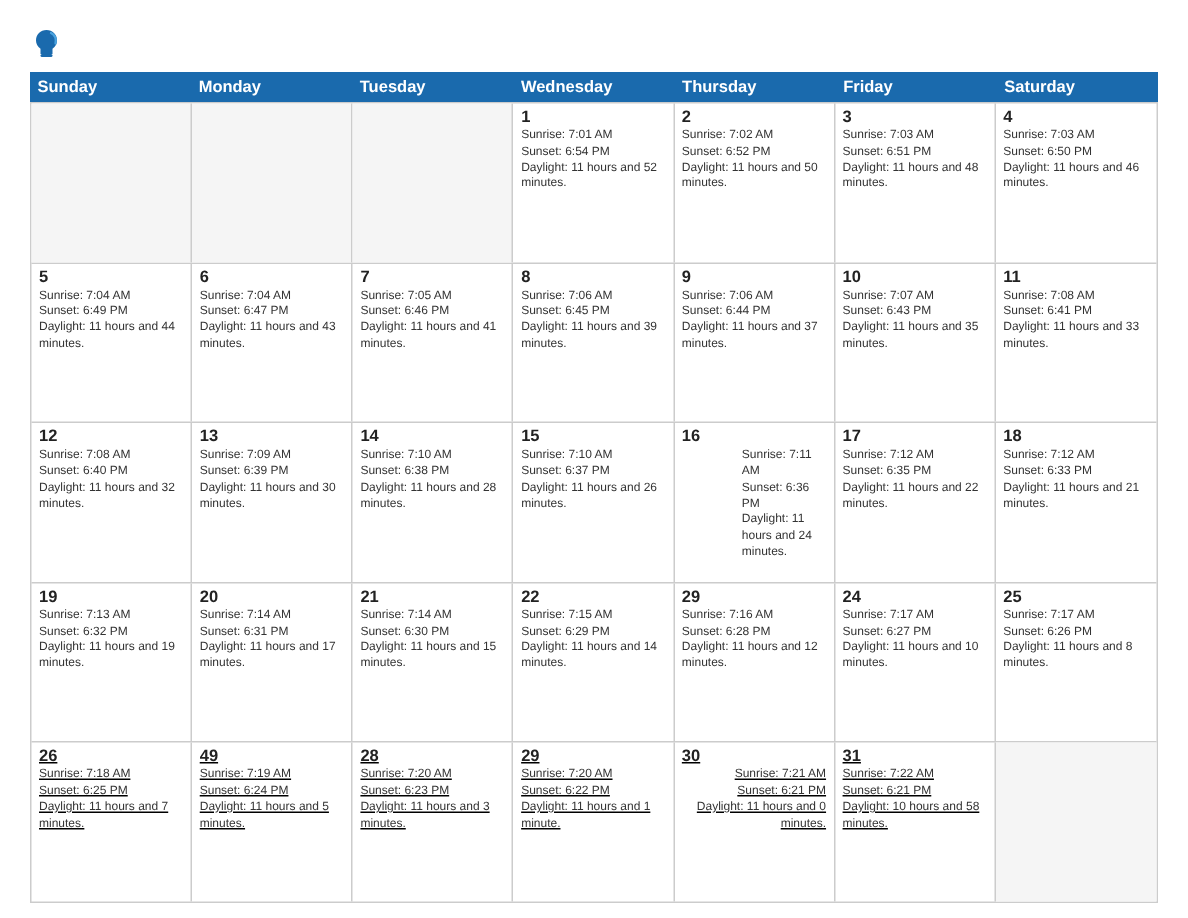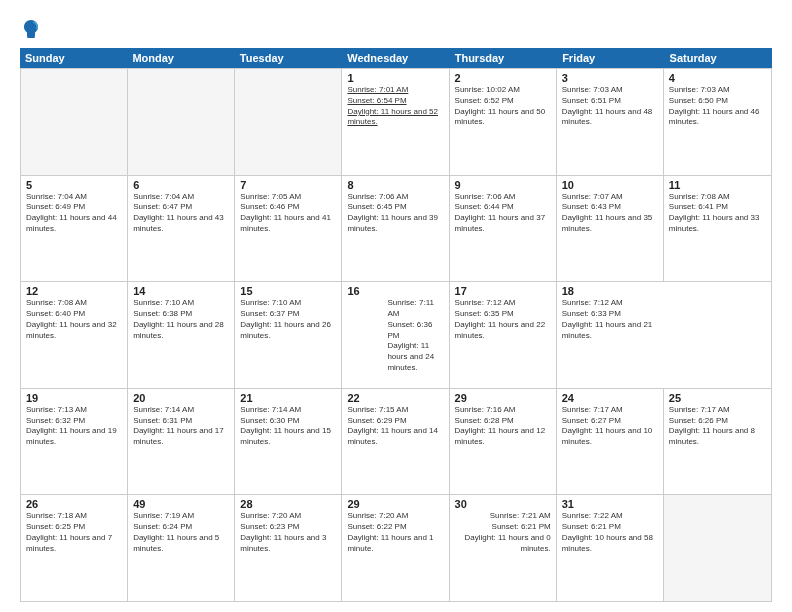--- a/index.html
+++ b/index.html
@@ -83,20 +83,21 @@
       flex: 1;
     }
     .cal-row {
       display: grid;
       grid-template-columns: repeat(7, 1fr);
       flex: 1;
       border-bottom: 1px solid #ccc;
     }
     .cal-row:last-child {
       border-bottom: none;
+      text-decoration: underline;
     }
     .cal-cell {
       border-right: 1px solid #ccc;
       padding: 3px 5px;
       font-size: 8.5px;
       color: #222;
       min-height: 0;
       overflow: hidden;
     }
     .cal-cell:last-child {
@@ -151,27 +152,27 @@
         <div class="cal-header-cell">Saturday</div>
       </div>
     <div style="border:1px solid #ccc; flex:1; display:flex; flex-direction:column;">
       <div class="cal-body">
       <div class="cal-row">
             <div class="cal-cell empty"></div>
             <div class="cal-cell empty"></div>
             <div class="cal-cell empty"></div>
             <div class="cal-cell">
               <span class="day-num">1</span>
-              <div class="day-info" style="white-space: pre-line; text-decoration: underline;">Sunrise: 7:01 AM
+              <div class="day-info" style="white-space: pre-line;">Sunrise: 7:01 AM
 Sunset: 6:54 PM
 Daylight: 11 hours and 52 minutes.</div>
             </div>
             <div class="cal-cell">
               <span class="day-num">2</span>
-              <div class="day-info" style="white-space: pre-line;">Sunrise: 10:02 AM
+              <div class="day-info" style="white-space: pre-line;">Sunrise: 7:02 AM
 Sunset: 6:52 PM
 Daylight: 11 hours and 50 minutes.</div>
             </div>
             <div class="cal-cell">
               <span class="day-num">3</span>
               <div class="day-info" style="white-space: pre-line;">Sunrise: 7:03 AM
 Sunset: 6:51 PM
 Daylight: 11 hours and 48 minutes.</div>
             </div>
             <div class="cal-cell">
@@ -224,20 +225,26 @@
 Sunset: 6:41 PM
 Daylight: 11 hours and 33 minutes.</div>
             </div>
           </div>
           <div class="cal-row">
             <div class="cal-cell">
               <span class="day-num">12</span>
               <div class="day-info" style="white-space: pre-line;">Sunrise: 7:08 AM
 Sunset: 6:40 PM
 Daylight: 11 hours and 32 minutes.</div>
+            </div>
+            <div class="cal-cell">
+              <span class="day-num">13</span>
+              <div class="day-info" style="white-space: pre-line;">Sunrise: 7:09 AM
+Sunset: 6:39 PM
+Daylight: 11 hours and 30 minutes.</div>
             </div>
             <div class="cal-cell">
               <span class="day-num">14</span>
               <div class="day-info" style="white-space: pre-line;">Sunrise: 7:10 AM
 Sunset: 6:38 PM
 Daylight: 11 hours and 28 minutes.</div>
             </div>
             <div class="cal-cell">
               <span class="day-num">15</span>
               <div class="day-info" style="white-space: pre-line;">Sunrise: 7:10 AM

